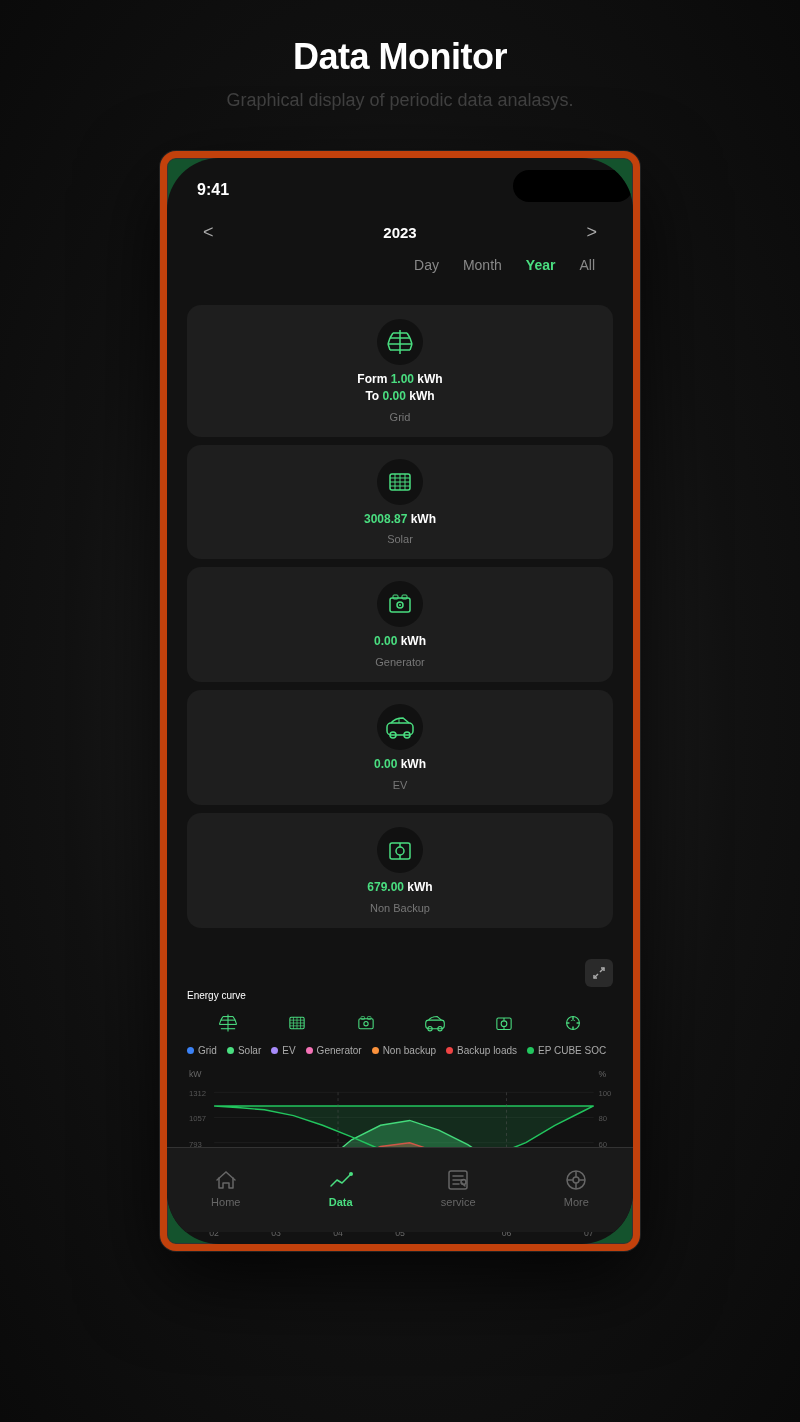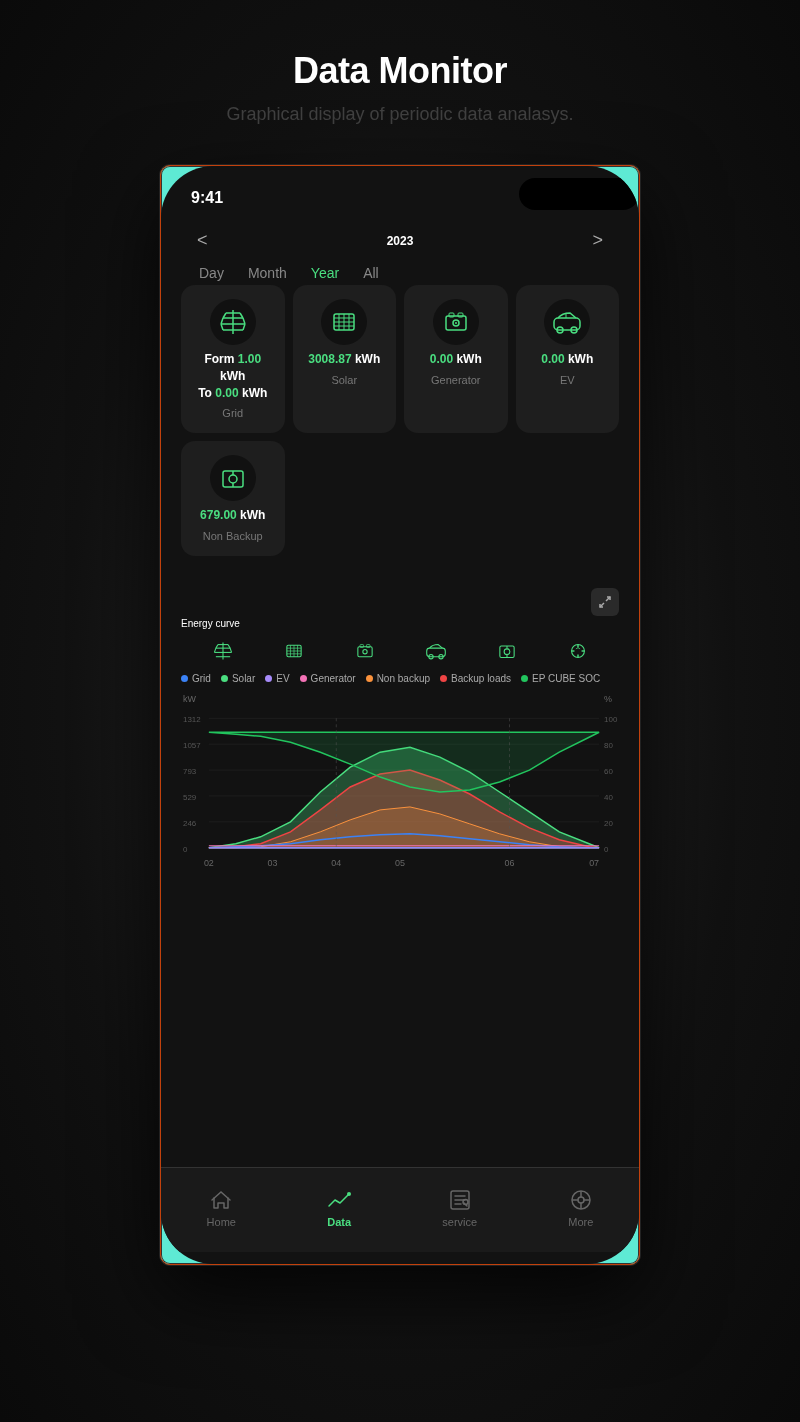--- a/index.html
+++ b/index.html
@@ -8,42 +8,42 @@
       height: 1422px;
       background: radial-gradient(ellipse at center, #2a2a2a 0%, #111111 60%, #0a0a0a 100%);
       font-family: -apple-system, BlinkMacSystemFont, 'SF Pro Display', 'Helvetica Neue', sans-serif;
       overflow: hidden;
       display: flex;
       flex-direction: column;
       align-items: center;
     }
     .page-header {
       text-align: center;
-      margin-top: 50px;
+      margin-top: 36px;
       margin-bottom: 20px;
     }
     .page-title {
       color: #ffffff;
       font-size: 36px;
       font-weight: 700;
       letter-spacing: -0.5px;
     }
     .page-subtitle {
       color: #404040;
       font-size: 18px;
       margin-top: 12px;
       font-weight: 300;
     }
     
     .phone-frame {
       width: 480px;
       height: 1100px;
-      background: #5eead4;
-      border-radius: 10px;
-      border: 1px solid #c2410c;
+      background: #14532d;
+      border-radius: 16px;
+      border: 7px solid #c2410c;
       position: relative;
       margin-top: 20px;
       box-shadow: 
         0 0 0 1px #222,
         inset 0 0 0 1px #333,
         0 30px 80px rgba(0,0,0,0.8);
       overflow: hidden;
     }
     
     .phone-frame::before {
@@ -121,43 +121,44 @@
       padding: 10px 20px;
       margin-top: 10px;
     }
     .nav-arrow {
       color: #aaa;
       font-size: 18px;
       cursor: pointer;
     }
     .year-label {
       color: #fff;
-      font-size: 12px;
+      font-size: 15px;
       font-weight: 600;
     }
     
     .period-tabs {
       display: flex;
-      justify-content: flex-start;
+      justify-content: flex-end;
       padding: 0 10px;
-      margin-bottom: 0;
+      margin-bottom: 28px;
     }
     .period-tab {
       color: #888;
       font-size: 14px;
       padding: 4px 12px;
       cursor: pointer;
     }
     .period-tab.active {
       color: #4ade80;
+      font-weight: bold;
     }
     
     .stats-grid {
       display: grid;
-      grid-template-columns: 1fr 1fr 1fr 1fr;
+      grid-template-columns: 1fr;
       gap: 8px;
       padding: 0 4px;
       margin-bottom: 8px;
     }
     .stat-card {
       background: #1e1e1e;
       border-radius: 14px;
       padding: 14px 10px;
       display: flex;
       flex-direction: column;

